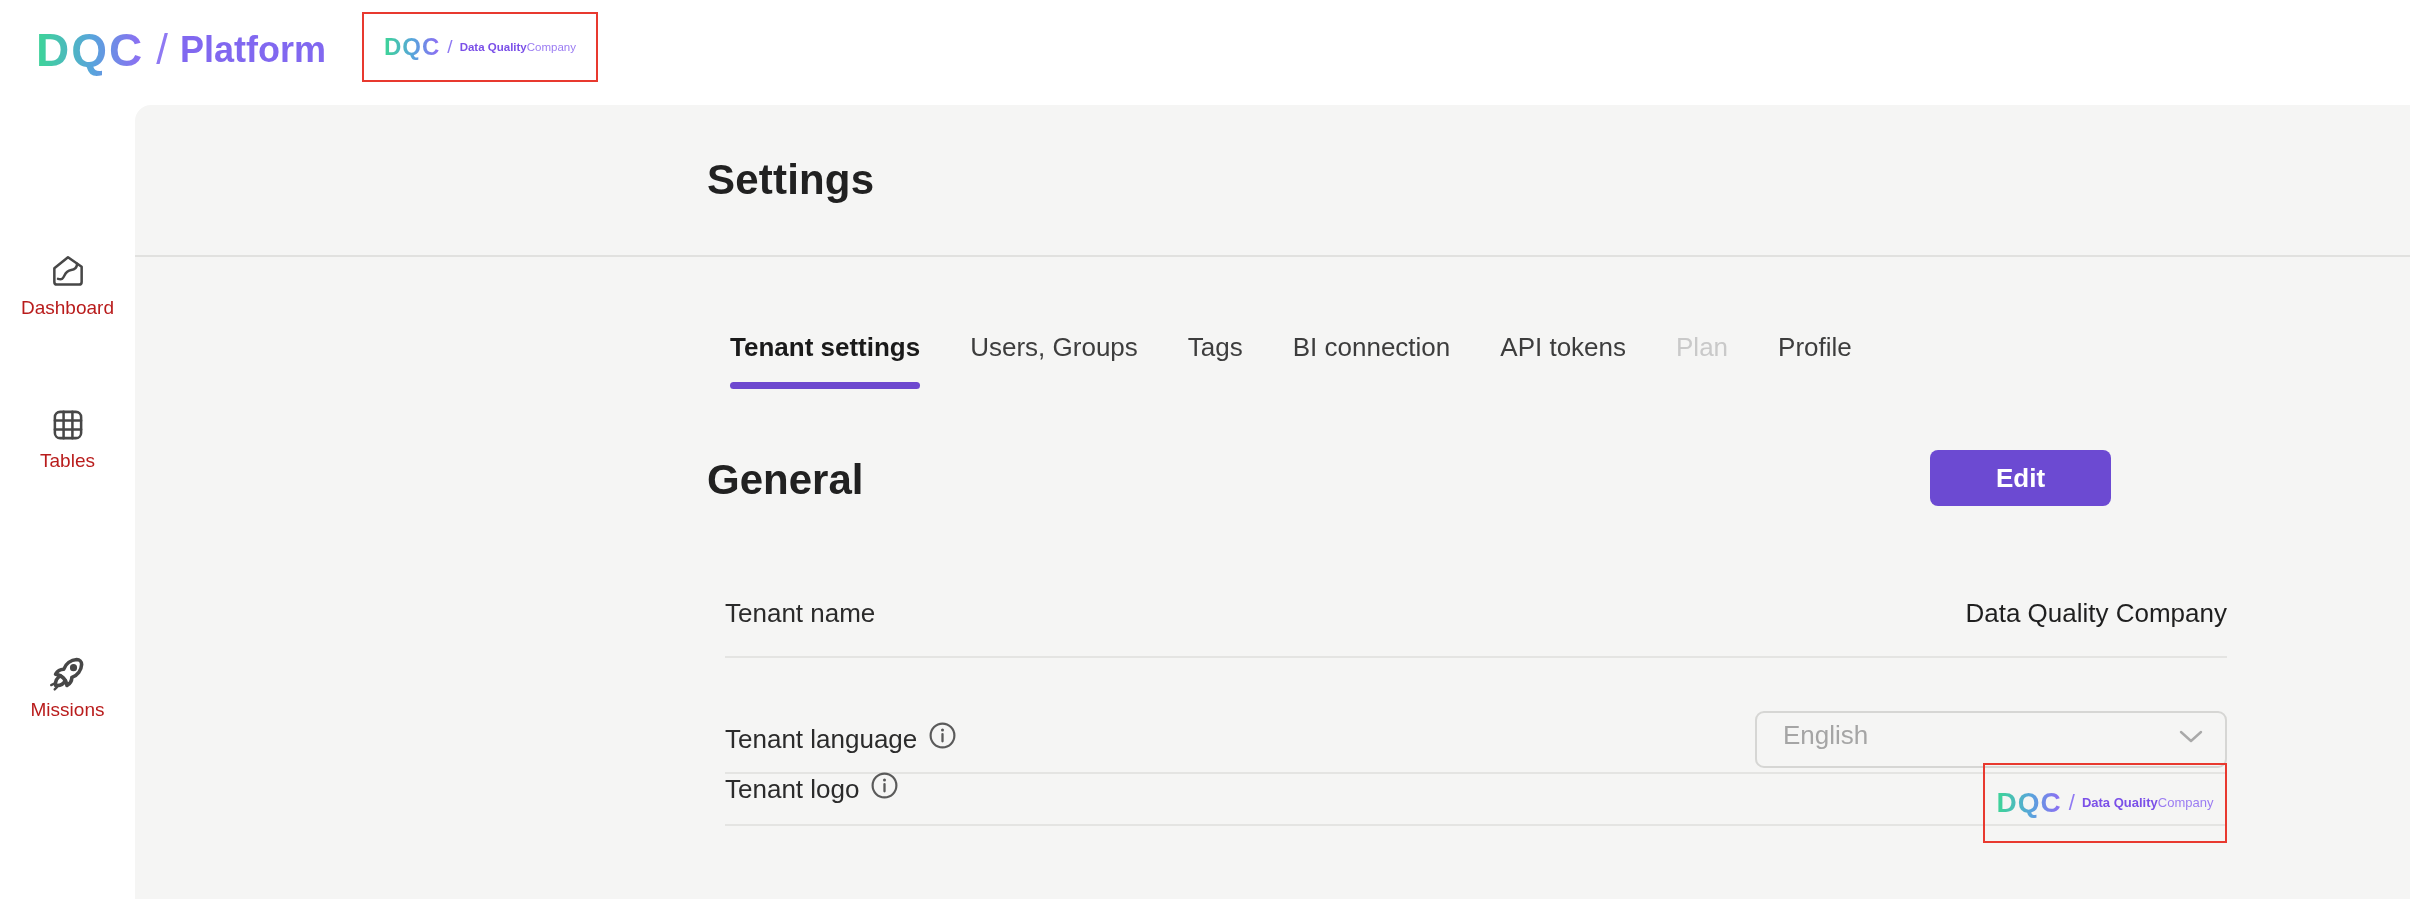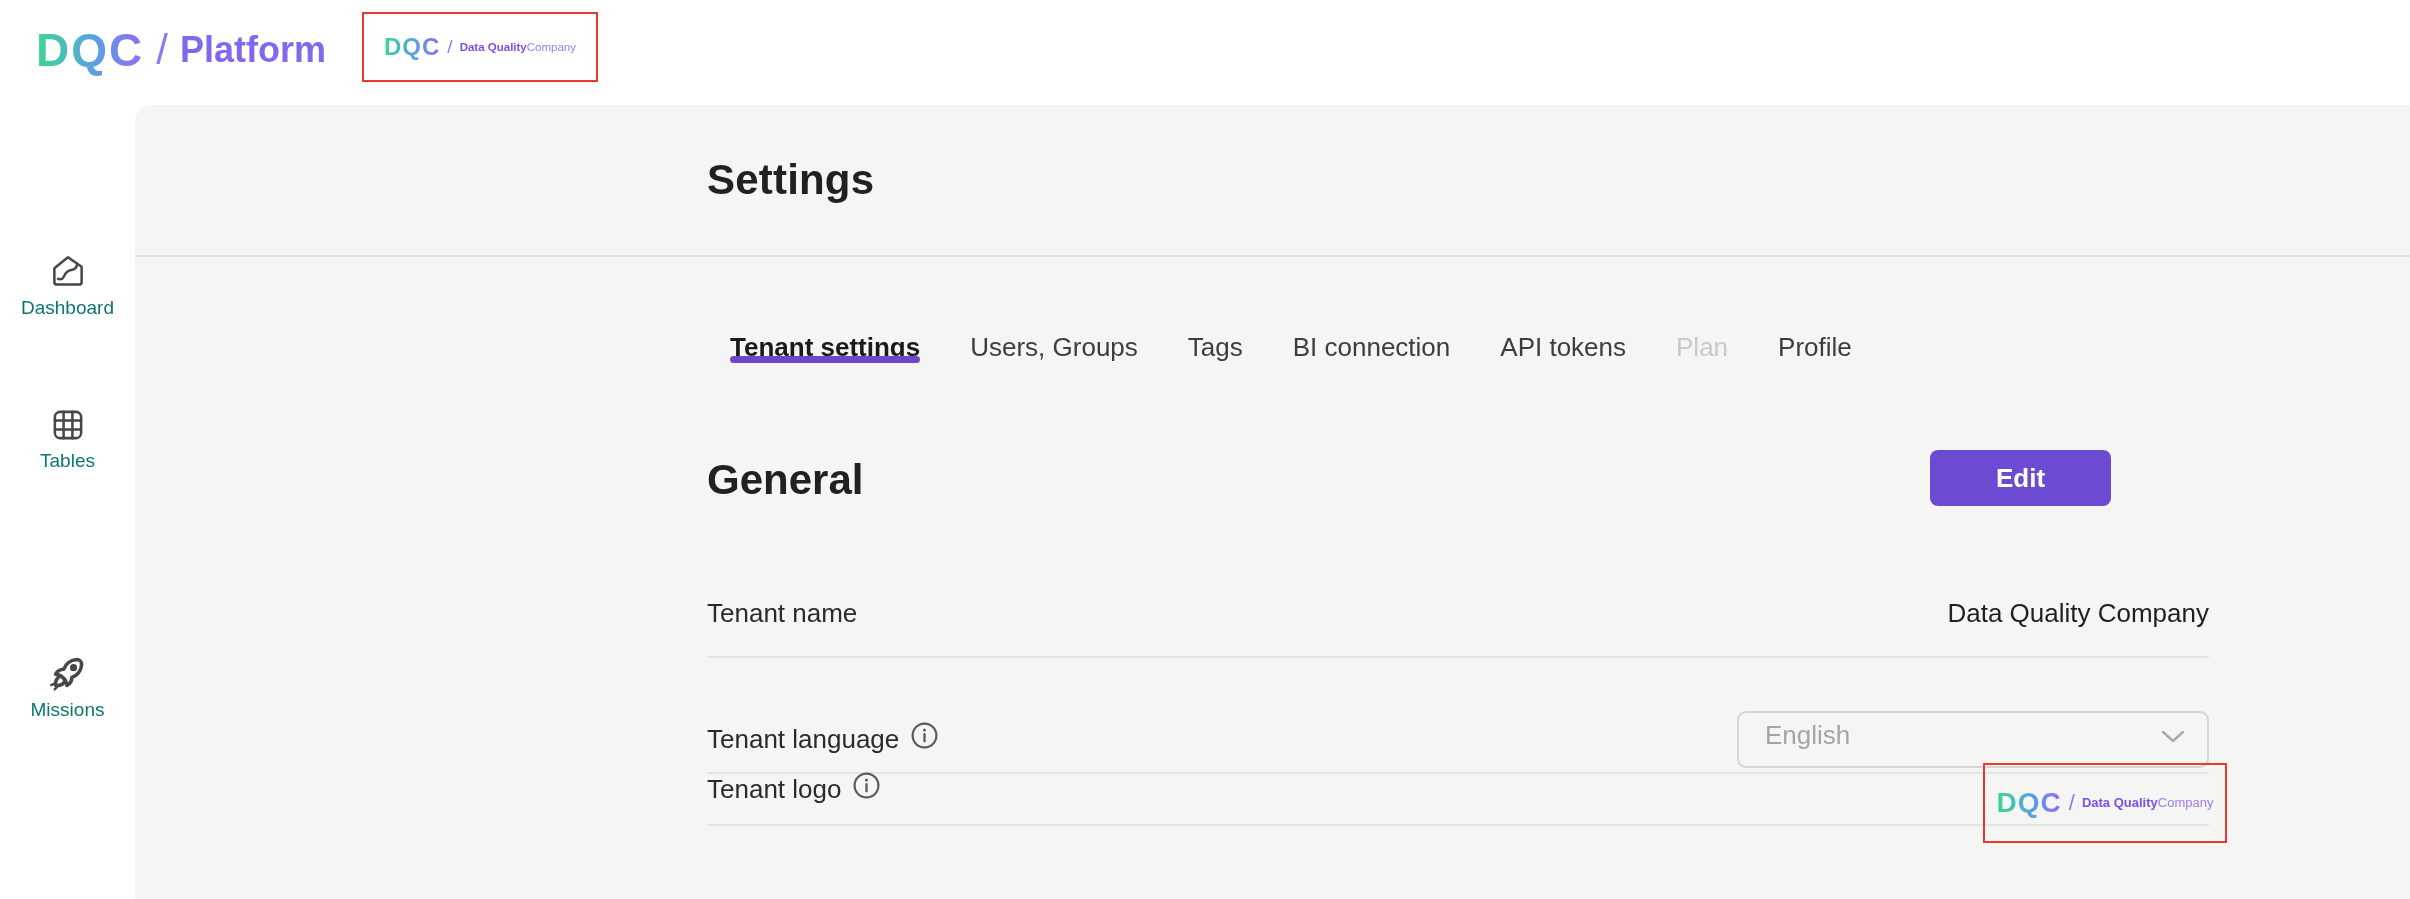--- a/index.html
+++ b/index.html
@@ -49,21 +49,21 @@
   #tenant-logo-box { left:1983px; top:763px; width:244px; height:80px; }
 
   
   .sidebar { position:absolute; left:0; top:105px; width:135px; height:794px; background:#ffffff; }
   .side-item {
     position:absolute; left:0; width:135px;
     display:flex; flex-direction:column; align-items:center;
     cursor:pointer;
   }
   .side-item svg { display:block; }
-  .side-label { margin-top:4px; font-size:19px; font-weight:500; color:#0f766e; }
+  .side-label { margin-top:4px; font-size:19px; font-weight:500; color:#b91c1c; }
   #si-dashboard  { top:146px; }
   #si-tables     { top:299px; }
   #si-rules      { top:397px; }
   #si-missions   { top:548px; }
   #si-alerts     { top:650px; }
 
   
   .main-bg {
     position:absolute; left:135px; top:105px; width:2275px; height:794px;
     background:#f5f5f4; border-top-left-radius:16px;
@@ -75,21 +75,21 @@
   .header-divider {
     position:absolute; left:135px; top:255px; width:2275px; height:2px; background:#e1e1df;
   }
 
   
   .tabs {
     position:absolute; left:730px; top:332px;
     display:flex; gap:50px; align-items:flex-start;
   }
   .tab {
-    font-size:26px; color:#3d3d3d; 
+    font-size:26px; color:#3d3d3d; padding-bottom:26px;
     position:relative; cursor:pointer; white-space:nowrap;
   }
   .tab.active { font-weight:700; color:#1a1a1a; }
   .tab.active::after {
     content:""; position:absolute; left:0; right:0; bottom:0;
     height:7px; border-radius:4px; background:#6d48cf;
   }
   .tab.disabled { color:#c9c9c9; }
 
   .section-heading {
@@ -99,21 +99,21 @@
   .edit-btn {
     position:absolute; left:1930px; top:450px; width:181px; height:56px;
     background:#6c4ad2; border:none; border-radius:8px;
     color:#ffffff; font-size:26px; font-weight:600;
     font-family:"Liberation Sans", sans-serif;
     display:flex; align-items:center; justify-content:center; cursor:pointer;
   }
 
   
   .row {
-    position:absolute; left:707px; width:1502px;
+    position:absolute; left:725px; width:1502px;
     display:flex; align-items:center;
     border-bottom:2px solid #e4e4e2;
   }
   #row-name     { top:570px; height:88px; justify-content:space-between; }
   #row-language { top:658px; height:68px;margin-top:48px; }
   #row-logo     { top:754px; height:72px; }
   .row-label { font-size:26px; color:#2b2b2b; display:flex; align-items:center; gap:11px; }
   .row-value { font-size:26px; color:#1f1f1f; }
   .info-ic { display:block; cursor:pointer; }
 

